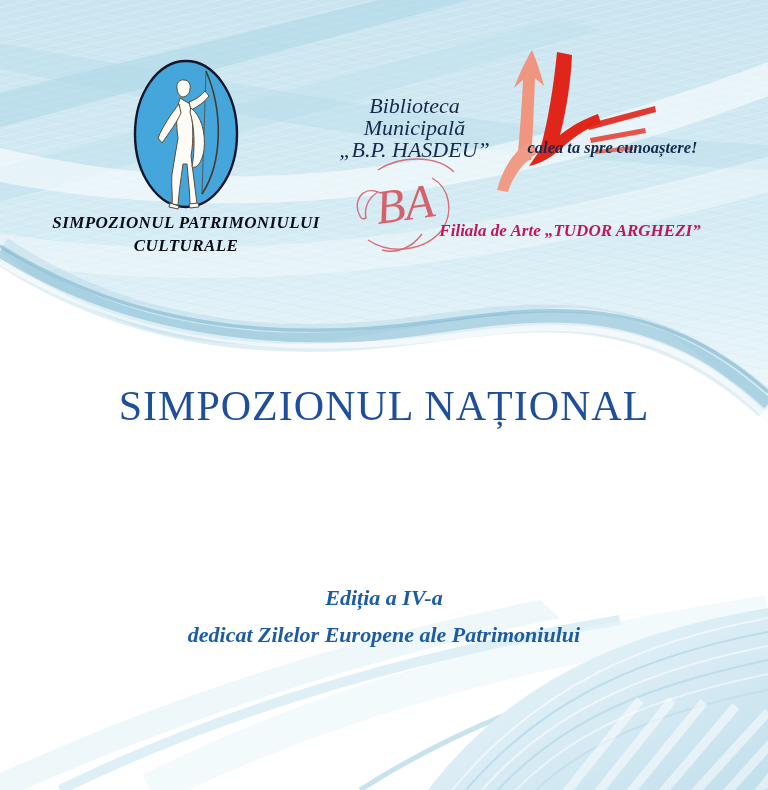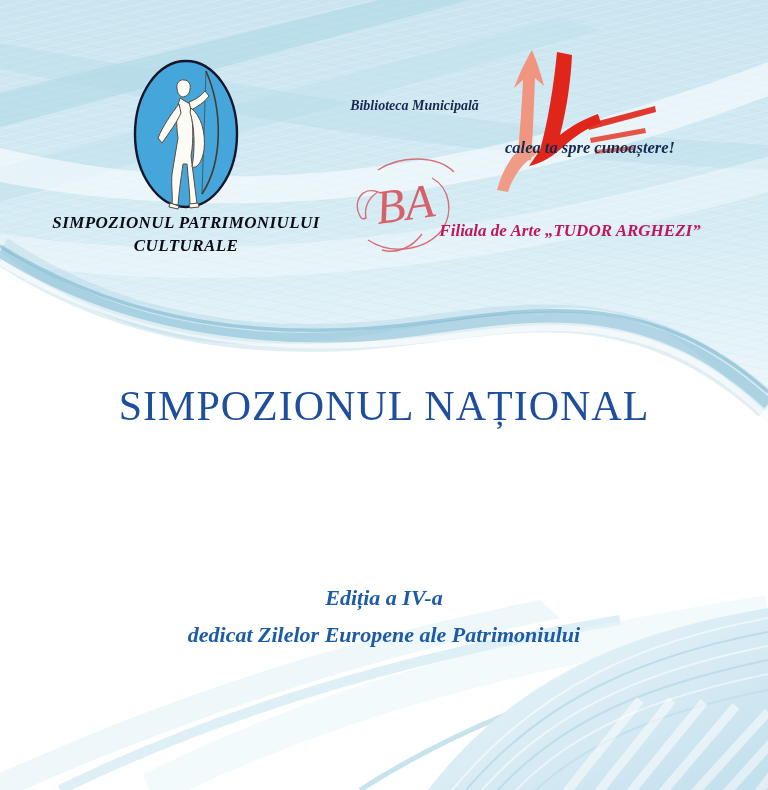--- a/index.html
+++ b/index.html
@@ -22,28 +22,28 @@
     font-style:italic;font-weight:bold;
     font-size:17px;line-height:23px;
     color:#0c0d16;
     letter-spacing:0.4px;
   }
 
   
   .lib-name{
     left:322px;top:95px;width:185px;
     text-align:center;
-    font-style:italic;font-weight:bold;
-    font-size:14px;line-height:22px;
+    font-style:italic;font-weight:normal;
+    font-size:22px;line-height:22px;
     color:#15294f;
   }
   .hasdeu-logo{left:487px;top:44px;width:172px;height:150px;}
   .lib-slogan{
     left:505px;top:138px;width:215px;
-    text-align:left;
+    text-align:center;
     font-style:italic;font-weight:bold;
     font-size:16.5px;
     color:#15294f;
   }
   .arte-monogram{left:352px;top:150px;width:118px;height:108px;}
   .branch-name{
     left:420px;top:221px;width:300px;
     text-align:center;
     font-style:italic;font-weight:bold;
     font-size:17px;
@@ -160,20 +160,21 @@
     </g>
   </svg>
 
   <div class="abs ipc-name">
     <div>SIMPOZIONUL PATRIMONIULUI</div>
     <div>CULTURALE</div>
   </div>
 
   <div class="abs lib-name">
     <div>Biblioteca Municipală</div>
+    <div>„B.P. HASDEU”</div>
   </div>
 
   <svg class="abs hasdeu-logo" viewBox="0 0 172 150" aria-hidden="true">
 
     <path d="M30,118 C33,88 35,58 36,36 L27,44 C33,28 39,16 45,6 C50,18 54,30 57,42 L48,34 C47,60 46,90 44,116 Z" fill="#f0957f"></path>
 
     <path d="M10,146 C16,124 26,108 42,98 L52,108 C36,118 26,132 21,148 Z" fill="#ef9b86"></path>
 
     <path d="M70,8 C67,40 61,78 53,106 L42,122 C56,119 66,112 76,103 C88,92 100,84 114,79 L111,70 C97,75 84,82 73,91 C80,64 84,34 85,11 Z" fill="#e0251a"></path>
 

